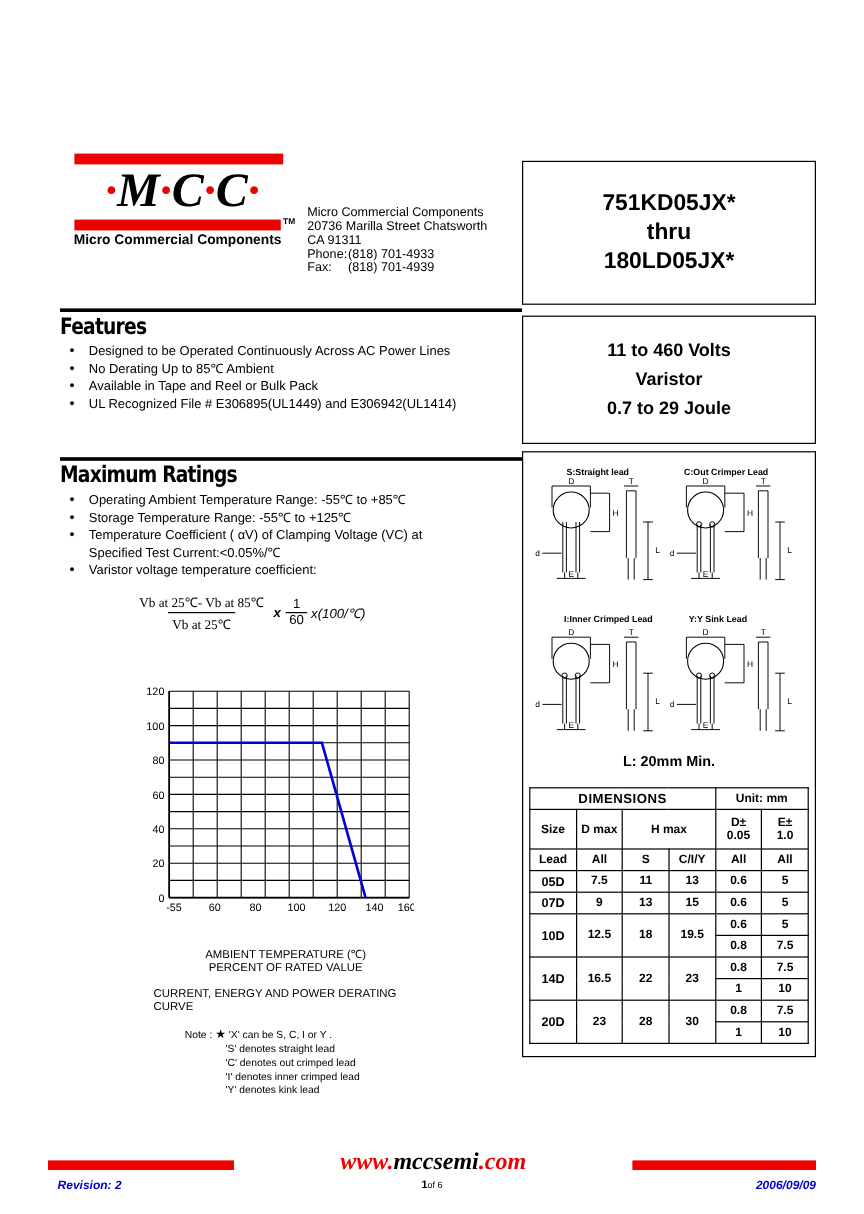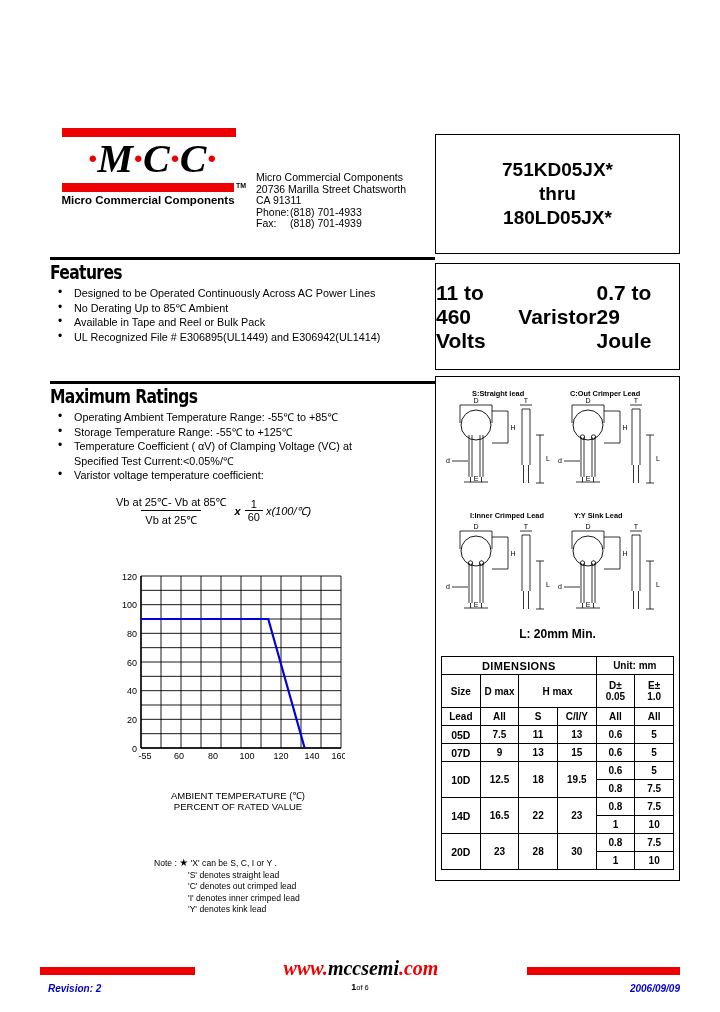--- a/index.html
+++ b/index.html
@@ -18,40 +18,40 @@
 
   
   #address{position:absolute;left:256px;top:172px;font-size:10.5px;line-height:11.6px;}
   #address .tabrow span.lbl{display:inline-block;width:34px;}
 
   
   .rbox{position:absolute;border:1.6px solid #000;background:#fff;box-sizing:border-box;}
   #part-box{left:435px;top:134px;width:245px;height:120px;}
   #part-box .inner{display:flex;flex-direction:column;justify-content:center;align-items:center;height:100%;font-size:19px;font-weight:bold;line-height:24px;}
   #rating-box{left:435px;top:263px;width:245px;height:107px;}
-  #rating-box .inner{display:flex;flex-direction:row;justify-content:center;align-items:center;height:100%;font-size:21px;font-weight:bold;line-height:24px;}
+  #rating-box .inner{display:flex;flex-direction:column;justify-content:center;align-items:center;height:100%;font-size:15px;font-weight:bold;line-height:24px;}
   #pkg-box{left:435px;top:376px;width:245px;height:505px;}
 
   
   .secrule{position:absolute;height:3px;background:#000;left:50px;width:385px;}
   #features-rule{top:257px;}
   #ratings-rule{top:381px;}
   .sec-title{position:absolute;left:50px;font-family:"DejaVu Sans",sans-serif;font-weight:bold;font-size:19px;letter-spacing:-0.8px;transform:scaleX(0.82);transform-origin:left center;}
   #features-title{top:261px;}
   #ratings-title{top:385px;}
 
   ul.blist{position:absolute;margin:0;padding:0;list-style:none;font-size:10.8px;line-height:14.6px;}
   ul.blist li{position:relative;padding-left:24px;margin:0;}
   ul.blist li:before{content:"\2022";position:absolute;left:8px;top:-1px;font-size:12px;}
   #features-list{left:50px;top:286px;width:395px;}
   #ratings-list{left:50px;top:410px;width:395px;}
 
   
   #formula{position:absolute;left:112px;top:494px;font-size:11px;display:flex;align-items:center;}
-  #formula .frac{display:inline-flex;flex-direction:column;align-items:center;}
+  #formula .frac{display:inline-flex;flex-direction:column;align-items:center;font-family:Liberation Serif, serif;}
   #formula .frac .num{padding:0 4px 1px 4px;}
   #formula .frac .den{padding:1px 4px 0 4px;border-top:1.4px solid #000;}
   #formula .op{margin:0 4px;font-weight:bold;font-style:italic;font-size:11px;}
   #formula .small-frac{display:inline-flex;flex-direction:column;align-items:center;font-size:11px;}
   #formula .small-frac .num{padding:0 3px 0 3px;}
   #formula .small-frac .den{padding:0 3px;border-top:1.4px solid #000;}
   #formula .tail{margin-left:3px;font-style:italic;}
 
   
   #chart{position:absolute;left:113px;top:568px;width:232px;height:217px;}
@@ -208,20 +208,24 @@
         <text x="134" y="191" text-anchor="middle" font-size="9" font-family="&quot;Liberation Sans&quot;,sans-serif" fill="#000">100</text>
         <text x="168" y="191" text-anchor="middle" font-size="9" font-family="&quot;Liberation Sans&quot;,sans-serif" fill="#000">120</text>
         <text x="199" y="191" text-anchor="middle" font-size="9" font-family="&quot;Liberation Sans&quot;,sans-serif" fill="#000">140</text>
         <text x="226" y="191" text-anchor="middle" font-size="9" font-family="&quot;Liberation Sans&quot;,sans-serif" fill="#000">160</text>
         <polyline points="28,51 155.27272727272725,51 191.63636363636365,180" fill="none" stroke="#0000dd" stroke-width="2.2"></polyline>
       </svg>
   </div>
   <div id="chart-cap1">
     <div>AMBIENT TEMPERATURE (℃)</div>
     <div>PERCENT OF RATED VALUE</div>
+  </div>
+  <div id="chart-cap2">
+    <div>CURRENT, ENERGY AND POWER DERATING</div>
+    <div>CURVE</div>
   </div>
 
   <div id="note">
     <div class="hdr">
       <span>Note :</span>
       <span class="star">★</span>
       <span>'X' can be S, C, I or Y .</span>
     </div>
     <div class="nlines">
       <div>'S' denotes straight lead</div>

